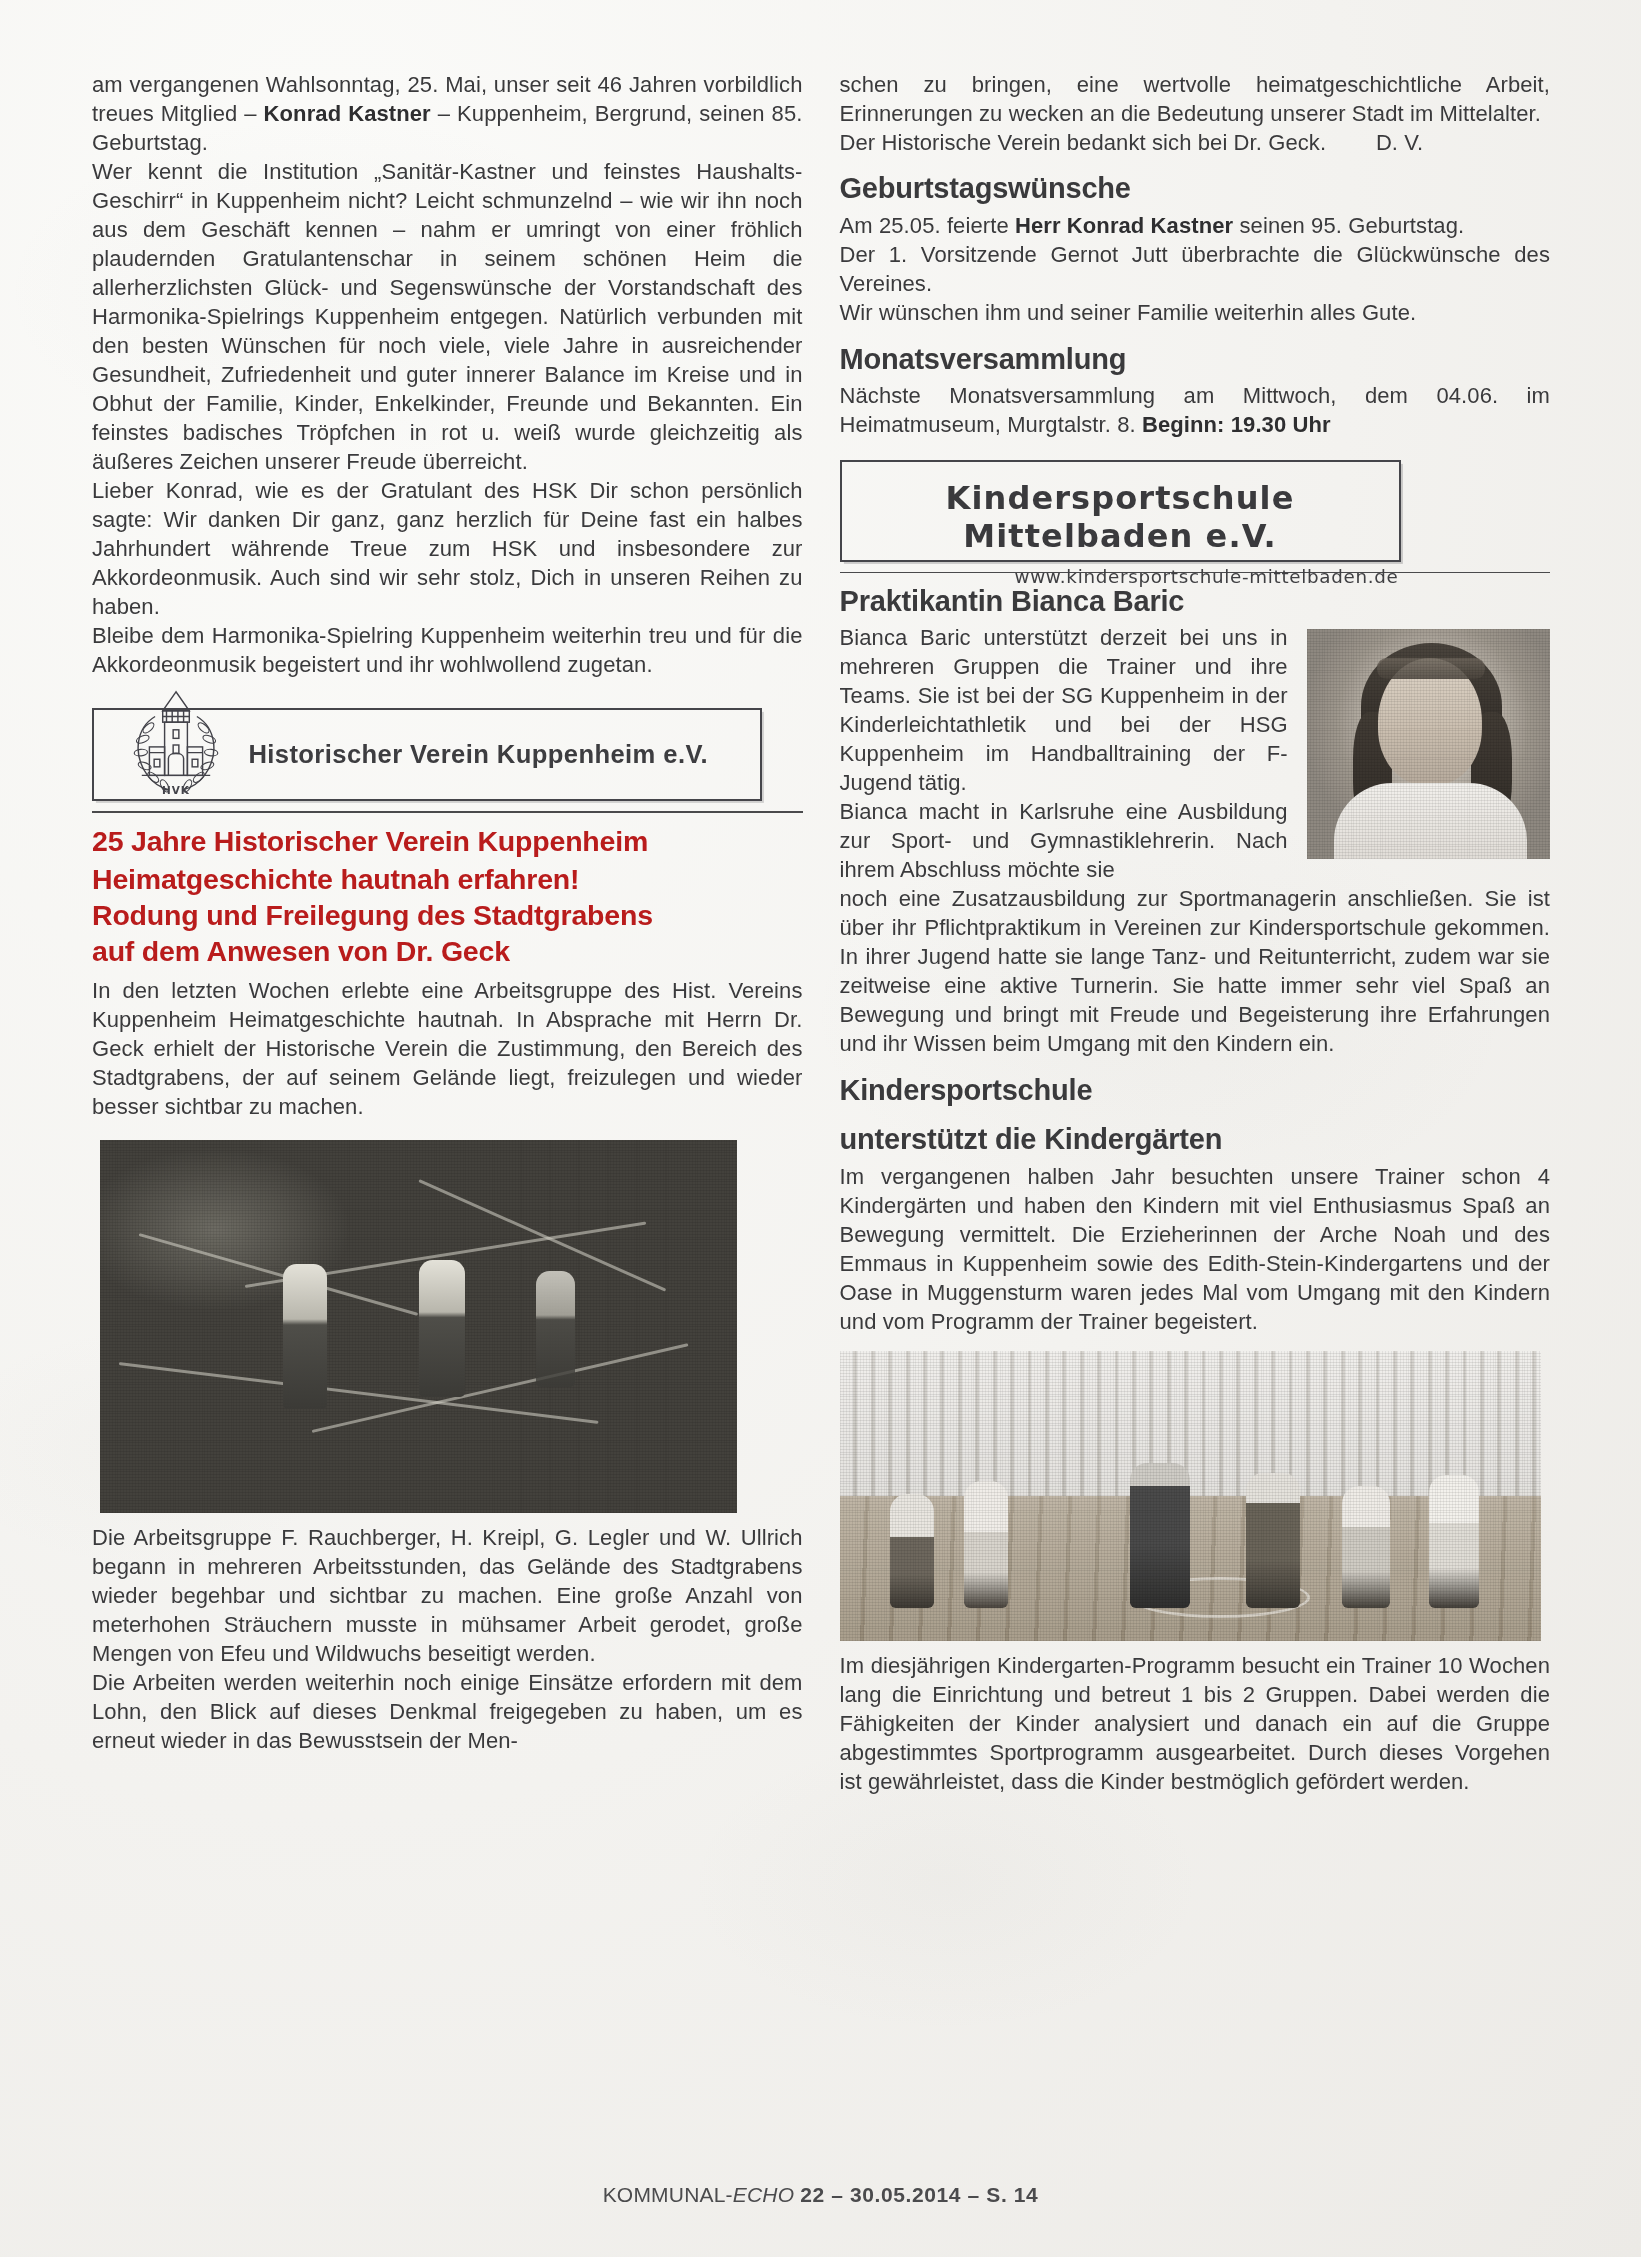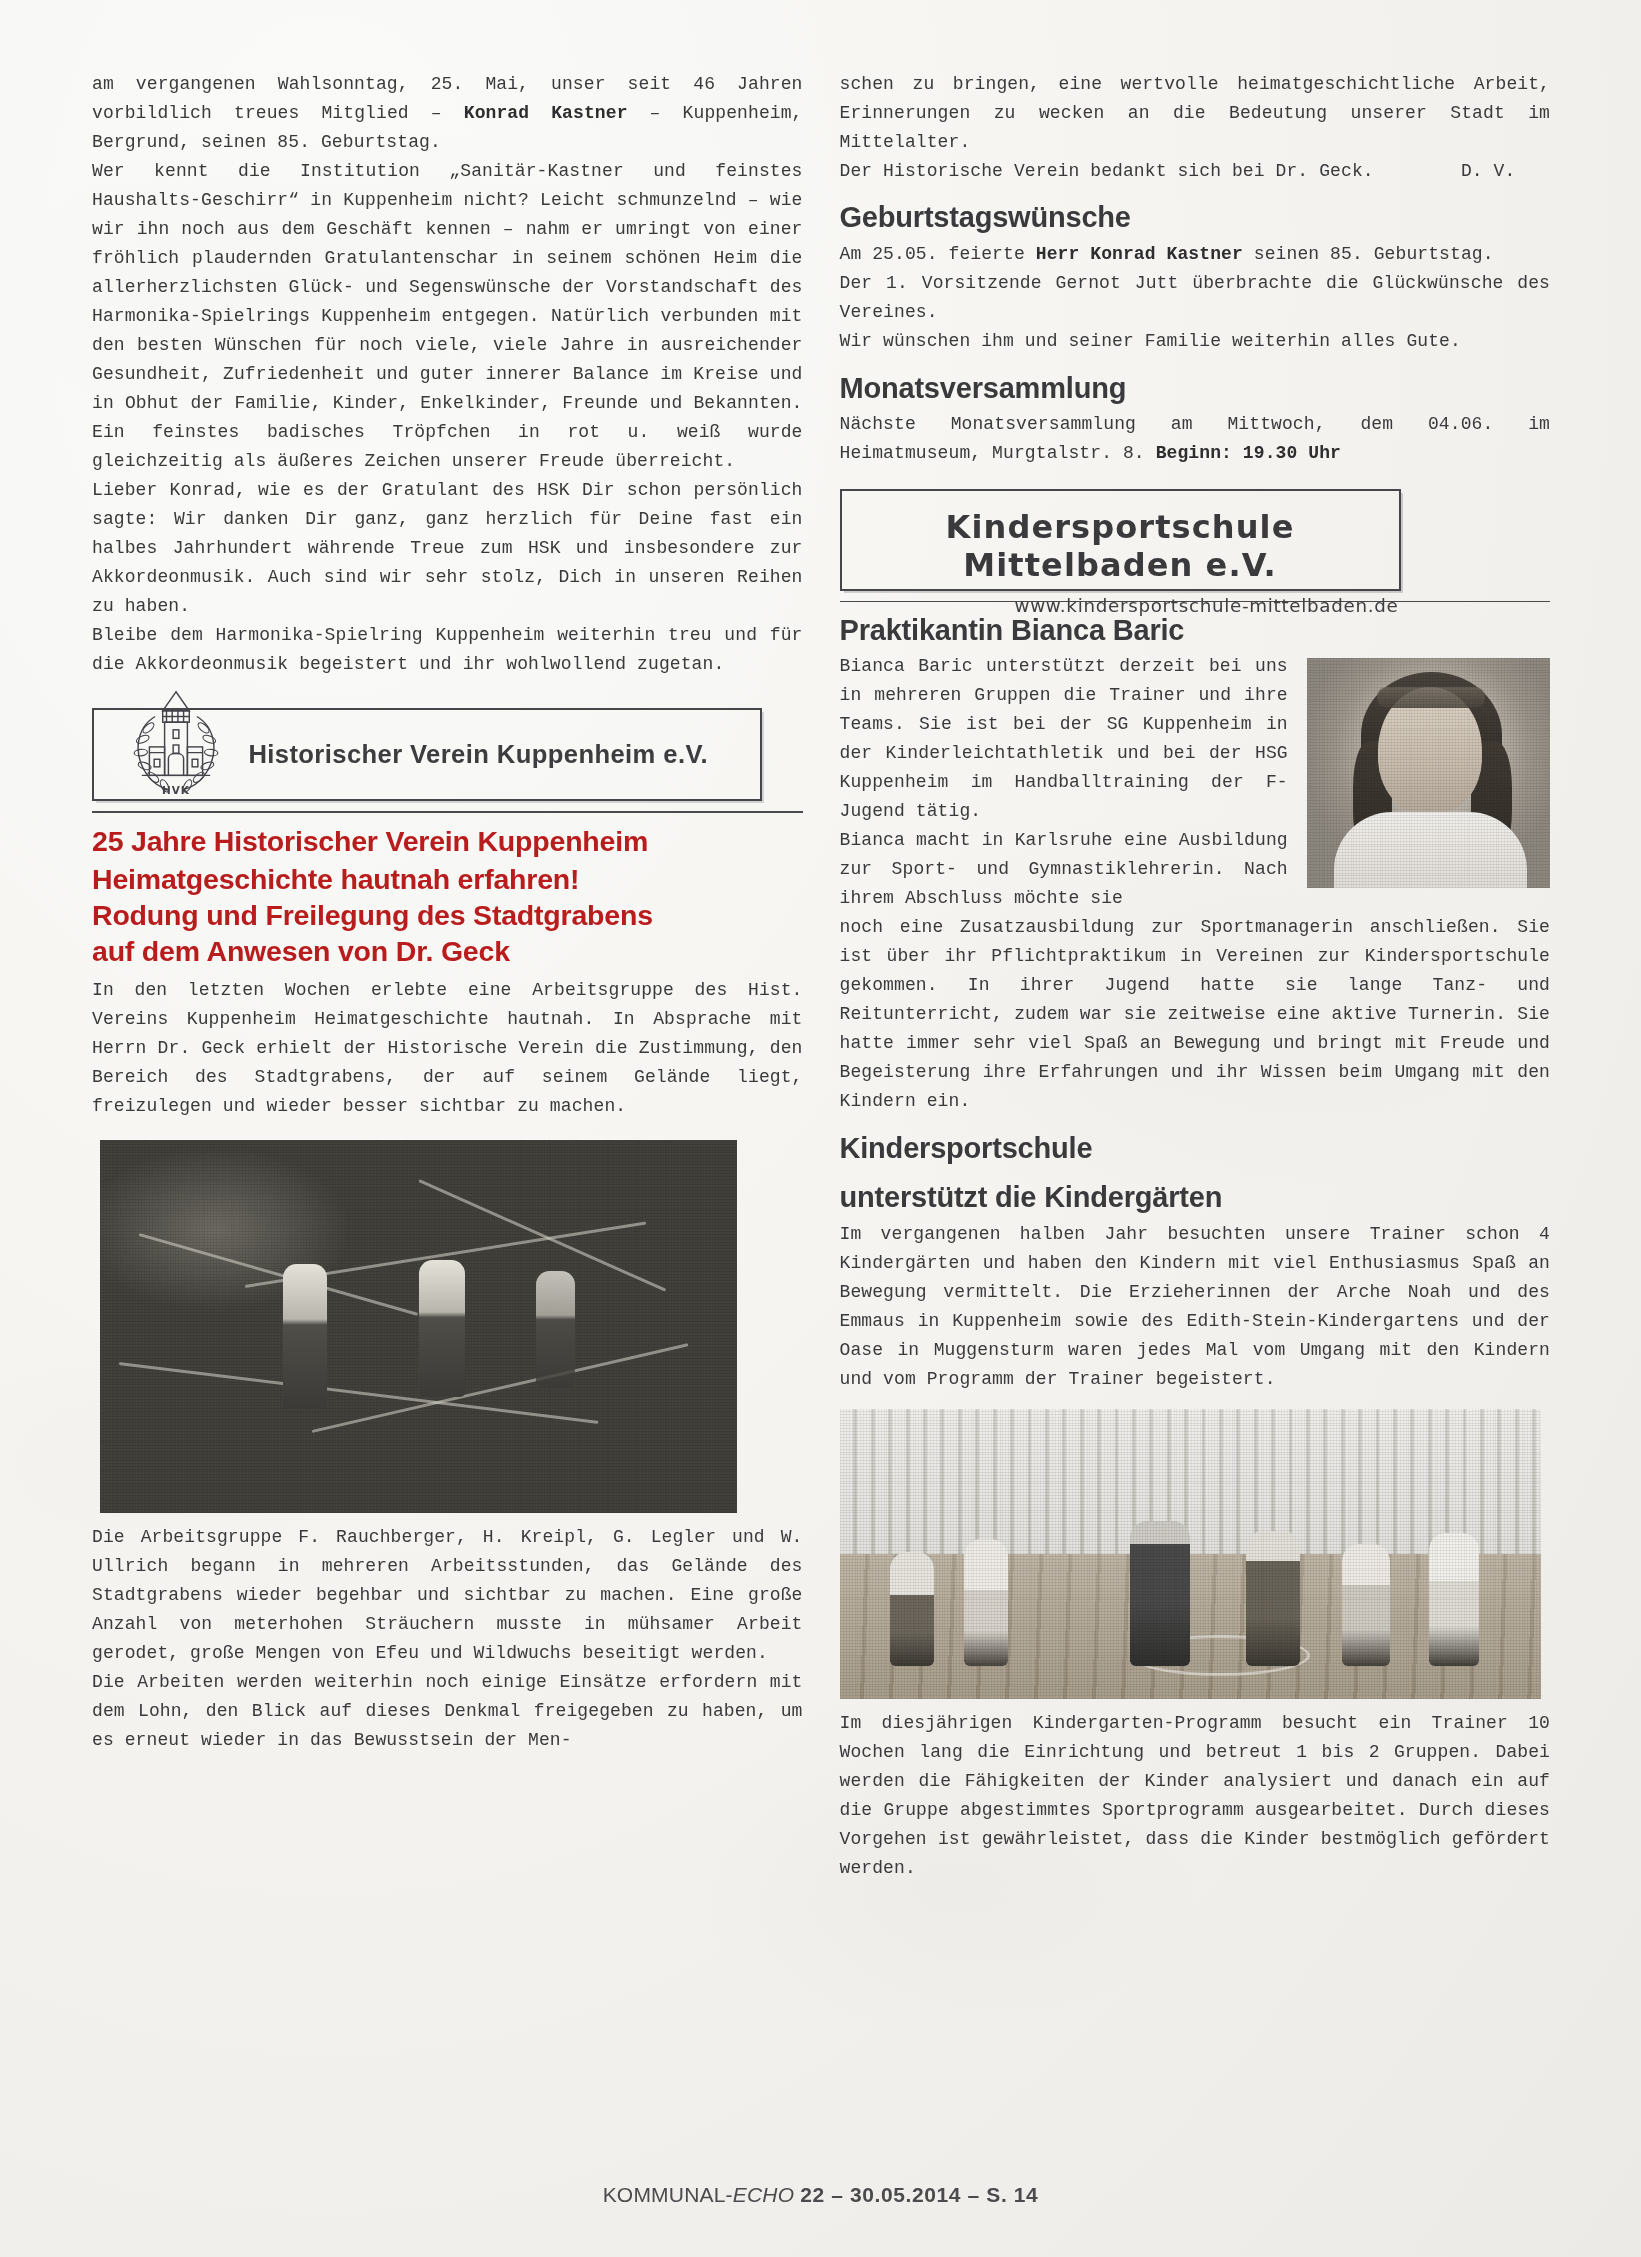--- a/index.html
+++ b/index.html
@@ -48,26 +48,25 @@
     z-index: 3;
   }
   .col {
     width: 711px;
     position: relative;
   }
 
   
   p, .body {
     margin: 0;
-    font-size: 18px;
+    font-size: 22px;
     line-height: 29px;
     color: #3a3a3c;
     text-align: justify;
     letter-spacing: 0.1px;
-    font-family: Liberation Mono, monospace;
     -webkit-font-smoothing: antialiased;
   }
   p.flush { text-align: left; }
   .b { font-weight: bold; color: #2e2e30; }
 
   h2.section {
     margin: 15.4px 0 5.8px 0;
     font-size: 29px;
     line-height: 33px;
     font-weight: bold;
@@ -381,21 +380,21 @@
   </div>
 
   <div class="col">
 
     <p>schen zu bringen, eine wertvolle heimatgeschichtliche Arbeit, Erinnerungen zu wecken an die Bedeutung unserer Stadt im Mittelalter.</p>
 
     <p class="flush"><span>Der Historische Verein bedankt sich bei Dr. Geck.</span><span class="dot">        </span><span>D. V.</span></p>
 
     <h2 class="section">Geburtstagswünsche</h2>
 
-    <p><span>Am 25.05. feierte </span><span class="b">Herr Konrad Kastner</span><span> seinen 85. Geburtstag.</span></p>
+    <p><span>Am 25.05. feierte </span><span class="b">Herr Konrad Kastner</span><span> seinen 95. Geburtstag.</span></p>
 
     <p>Der 1. Vorsitzende Gernot Jutt überbrachte die Glückwünsche des Vereines.</p>
     <p class="flush">Wir wünschen ihm und seiner Familie weiterhin alles Gute.</p>
 
     <h2 class="section">Monatsversammlung</h2>
 
     <p><span>Nächste Monatsversammlung am Mittwoch, dem 04.06. im Heimatmuseum, Murgtalstr. 8. </span><span class="b">Beginn: 19.30 Uhr</span></p>
 
     <div class="ksm-box">
       <div class="ksm-title">Kindersportschule Mittelbaden e.V.</div>

